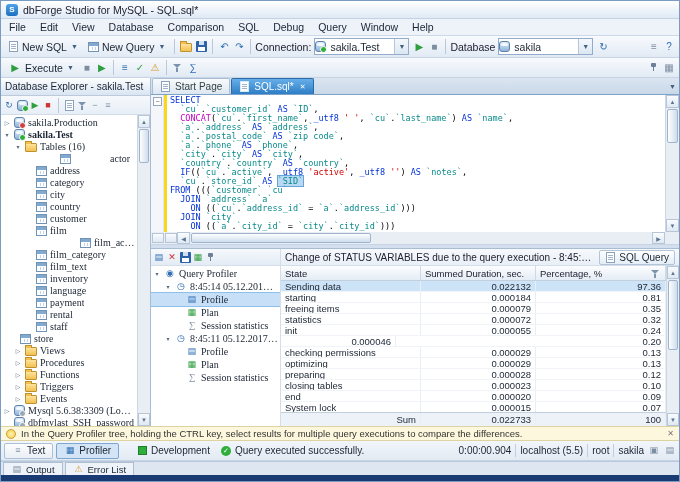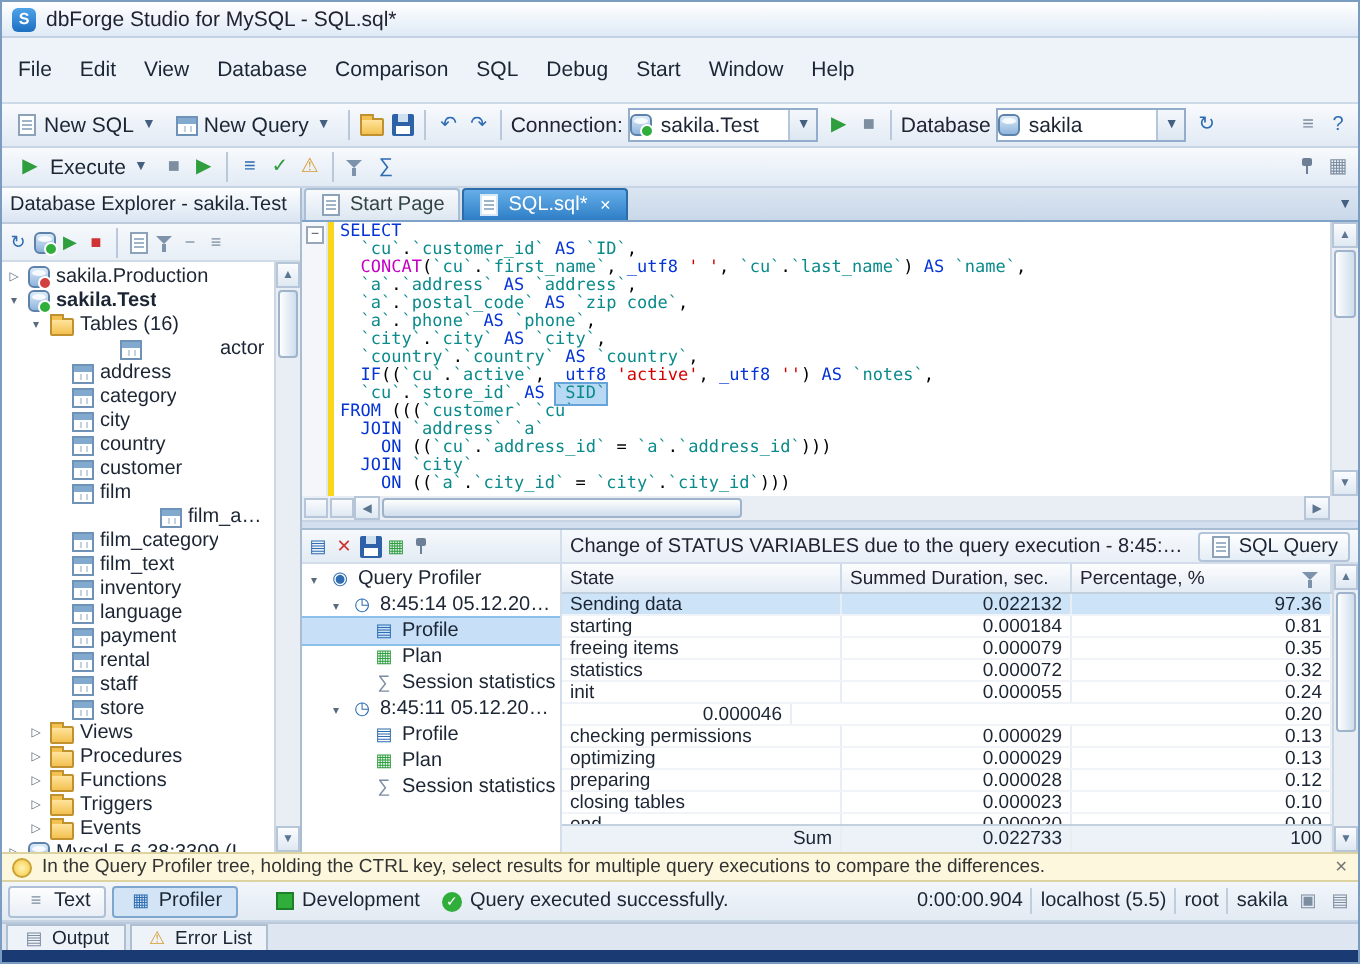--- a/index.html
+++ b/index.html
@@ -3,21 +3,21 @@
 <meta charset="utf-8">
 <style>
   html,body{margin:0;padding:0;background:#cdd9e8;}
   *{box-sizing:border-box;}
   .app{width:680px;height:482px;display:flex;flex-direction:column;font-family:"Liberation Sans",sans-serif;font-size:11px;color:#1b2533;background:#e4ecf5;border:1px solid #7a9cc0;overflow:hidden;}
 
   
   .titlebar{height:18px;flex:none;display:flex;align-items:center;gap:5px;padding:0 5px;background:linear-gradient(#ffffff,#dfeaf6);border-bottom:1px solid #c3d2e3;}
   .app-icon{width:12px;height:12px;flex:none;border-radius:3px;background:linear-gradient(#4fa3e8,#1d6fc0);color:#fff;font-size:8px;font-weight:bold;display:flex;align-items:center;justify-content:center;}
   .title-text{font-size:10.5px;color:#223;white-space:nowrap;}
-  .menubar{height:33px;flex:none;display:flex;align-items:stretch;padding-left:1px;background:#eef3fa;border-bottom:1px solid #ccd9e8;}
+  .menubar{height:17px;flex:none;display:flex;align-items:stretch;padding-left:1px;background:#eef3fa;border-bottom:1px solid #ccd9e8;}
   .menu-item{display:flex;align-items:center;padding:0 7px;font-size:10.5px;cursor:default;}
 
   
   .toolbar{flex:none;display:flex;align-items:center;gap:1px;padding:0 3px;background:linear-gradient(#f8fafd,#e1eaf4);border-bottom:1px solid #c6d4e4;}
   .tb1{height:22px;}
   .tb2{height:20px;}
   .tbtn{display:flex;align-items:center;gap:3px;padding:1px 4px;border-radius:2px;font-size:10.5px;white-space:nowrap;}
   .caret{font-size:7px;color:#436080;padding:0 1px;}
   .sep{width:1px;height:15px;background:#b9c8da;margin:0 3px;flex:none;}
   .lbl{font-size:10.5px;color:#223;white-space:nowrap;}
@@ -57,21 +57,21 @@
 
   
   .main{flex:1;display:flex;min-height:0;}
 
   
   .explorer{width:150px;flex:none;display:flex;flex-direction:column;background:#eef3f9;border-right:1px solid #a9bdd2;}
   .explorer-header{height:18px;flex:none;display:flex;align-items:center;gap:3px;padding:0 4px;background:linear-gradient(#fdfeff,#d9e5f2);border-bottom:1px solid #bccadb;font-size:10px;white-space:nowrap;overflow:hidden;}
   .htools{margin-left:auto;display:flex;gap:1px;align-items:center;}
   .explorer-tools{height:19px;flex:none;display:flex;align-items:center;gap:1px;padding:0 2px;background:linear-gradient(#f6f9fc,#e7eef6);border-bottom:1px solid #d0dbe8;}
   .explorer-body{flex:1;display:flex;min-height:0;background:#fff;}
-  .tree{flex:1;overflow:hidden;padding-top:1px;background:#fff;}
+  .tree{flex:1;overflow:hidden;padding-top:1px;background:#fff;font-family:Liberation Serif, serif;}
   .tree-row{height:12px;display:flex;align-items:center;gap:3px;white-space:nowrap;font-size:10px;padding-right:2px;}
   .tree-row.sel{background:#c7e0f7;outline:1px solid #8cc0ea;}
   .expander{width:8px;flex:none;font-size:6px;color:#5a6b7d;display:inline-flex;justify-content:center;}
   .tlabel{overflow:hidden;text-overflow:ellipsis;}
 
   
   .vscroll{width:14px;flex:none;background:#e9eef5;border-left:1px solid #ccd7e4;display:flex;flex-direction:column;}
   .vscroll.slim{width:13px;}
   .sbtn{height:13px;flex:none;display:flex;align-items:center;justify-content:center;font-size:6px;color:#5c7590;background:linear-gradient(#fafcfe,#dfe8f2);border:1px solid #b6c6d8;}
   .vthumb{margin:1px;height:34px;flex:none;background:linear-gradient(90deg,#fdfefe,#cfdded);border:1px solid #9fb4cb;border-radius:2px;}
@@ -163,21 +163,21 @@
   </div>
 
   <div class="menubar">
       <div class="menu-item">File</div>
       <div class="menu-item">Edit</div>
       <div class="menu-item">View</div>
       <div class="menu-item">Database</div>
       <div class="menu-item">Comparison</div>
       <div class="menu-item">SQL</div>
       <div class="menu-item">Debug</div>
-      <div class="menu-item">Start</div>
+      <div class="menu-item">Query</div>
       <div class="menu-item">Window</div>
       <div class="menu-item">Help</div>
     </div>
 
   <div class="toolbar tb1">
     <div class="tbtn">
       <span class="ci ic-page"></span>
       <span>New SQL</span>
       <span class="caret">▼</span>
     </div>
@@ -354,21 +354,21 @@
             <div class="tree-row" style="padding-left: 24px;">
               <span class="expander"></span>
               <span class="ci ic-table"></span>
               <span class="tlabel">rental</span>
             </div>
             <div class="tree-row" style="padding-left: 24px;">
               <span class="expander"></span>
               <span class="ci ic-table"></span>
               <span class="tlabel">staff</span>
             </div>
-            <div class="tree-row" style="padding-left: 24px;">
+            <div class="tree-row" style="padding-left: 8px;">
               <span class="expander"></span>
               <span class="ci ic-table"></span>
               <span class="tlabel">store</span>
             </div>
             <div class="tree-row" style="padding-left: 13px;">
               <span class="expander">▷</span>
               <span class="ci ic-folder"></span>
               <span class="tlabel">Views</span>
             </div>
             <div class="tree-row" style="padding-left: 13px;">

